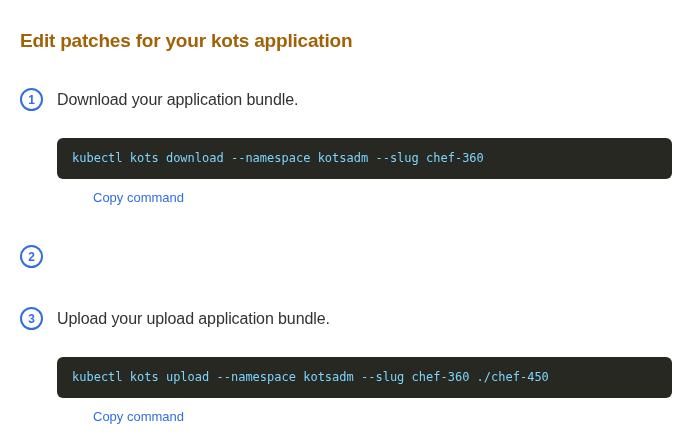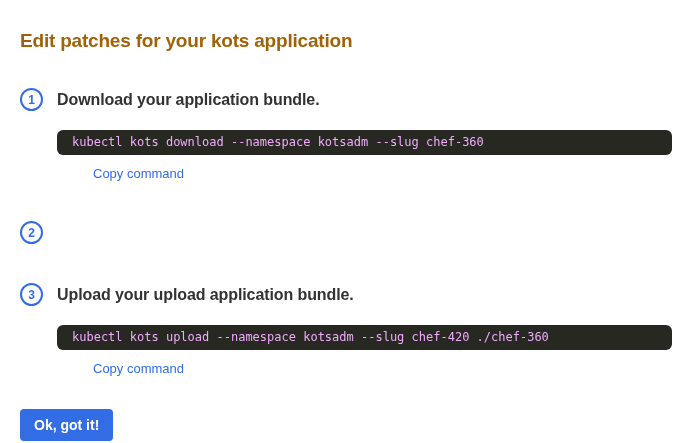--- a/index.html
+++ b/index.html
@@ -35,36 +35,36 @@
     color: #326de3;
     font-size: 12px;
     font-weight: bold;
     display: flex;
     align-items: center;
     justify-content: center;
     background: #ffffff;
   }
   .step-heading {
     font-size: 16px;
-    font-weight: bold;
+    font-weight: normal;
     color: #323232;
     letter-spacing: -0.1px;
   }
   .step-body {
     margin-left: 37px;
   }
   .code-block {
-    margin-top: 19px;
+    margin-top: 27px;
     background: #262821;
     border-radius: 6px;
-    padding: 4px 15px;
+    padding: 12px 15px;
     font-family: "DejaVu Sans Mono", monospace;
     font-size: 12px;
     line-height: 17px;
-    color: #f0abfc;
+    color: #7dd3fc;
     white-space: pre;
     overflow: hidden;
   }
   .copy-link {
     display: inline-block;
     margin-top: 11px;
     font-size: 13px;
     color: #326de3;
     text-decoration: none;
     cursor: pointer;
@@ -112,20 +112,20 @@
     </div>
   </div>
 
   
   <div class="step-gap">
     <div class="step-row">
       <div class="step-circle">3</div>
       <div class="step-heading">Upload your upload application bundle.</div>
     </div>
     <div class="step-body">
-      <div class="code-block">kubectl kots upload --namespace kotsadm --slug chef-420 ./chef-360</div>
+      <div class="code-block">kubectl kots upload --namespace kotsadm --slug chef-360 ./chef-450</div>
       <a class="copy-link" href="#">Copy command</a>
     </div>
   </div>
 
   <button class="ok-button">Ok, got it!</button>
 
 </div>
 
 </body></html>

